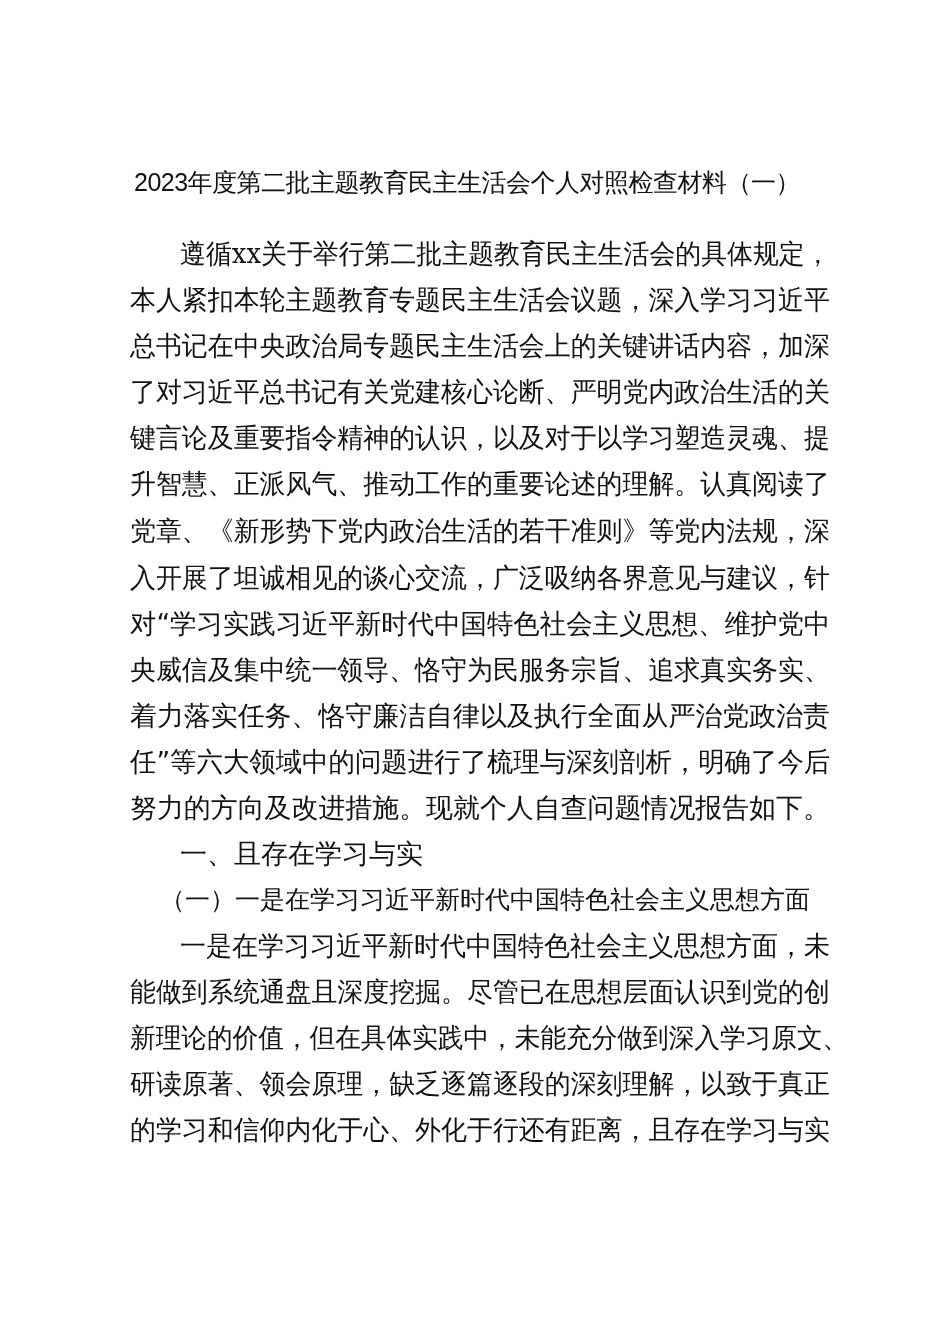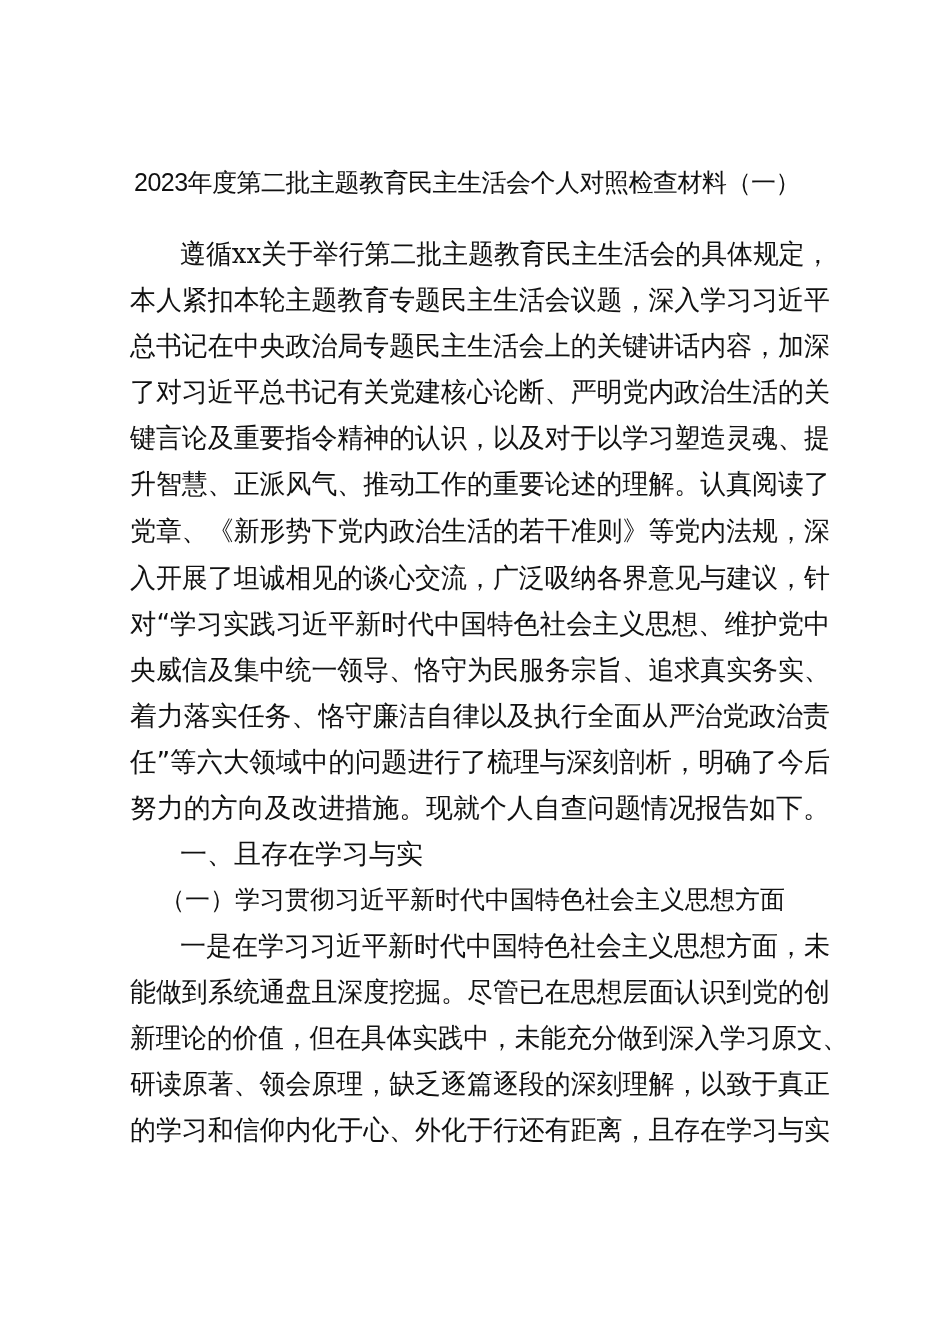--- a/index.html
+++ b/index.html
@@ -27,21 +27,21 @@
   <div class="line just" style="top: 466px; transform-origin: left top; transform: scaleX(0.96); width: 729px;"><span class="serif">升智慧、正派风气、推动工作的重要论述的理解。</span><span class="sans">认真阅读了</span></div>
   <div class="line sans just" style="top: 513px; transform-origin: left top; transform: scaleX(0.96); width: 729px;"><span>党章、《新形势下党内政治生活的若干准则》等党内法规，深</span></div>
   <div class="line sans just" style="top: 560px; transform-origin: left top; transform: scaleX(0.96); width: 729px;"><span>入开展了坦诚相见的谈心交流，广泛吸纳各界意见与建议，针</span></div>
   <div class="line sans just" style="top: 606px; transform-origin: left top; transform: scaleX(0.978); width: 716px;"><span>对“学习实践习近平新时代中国特色社会主义思想、维护党中</span></div>
   <div class="line sans just" style="top: 652px; transform-origin: left top; transform: scaleX(0.96); width: 729px;"><span>央威信及集中统一领导、恪守为民服务宗旨、追求真实务实、</span></div>
   <div class="line sans just" style="top: 698px; transform-origin: left top; transform: scaleX(0.997); width: 702px;"><span>着力落实任务、恪守廉洁自律以及执行全面从严治党政治责</span></div>
   <div class="line sans just" style="top: 744px; transform-origin: left top; transform: scaleX(0.978); width: 716px;"><span>任”等六大领域中的问题进行了梳理与深刻剖析，明确了今后</span></div>
   <div class="line sans" style="top: 790px; transform-origin: left top; transform: scaleX(0.997); width: 702px;"><span>努力的方向及改进措施。现就个人自查问题情况报告如下。</span></div>
 
   <div class="line sans indent" style="top:836px;">一、且存在学习与实</div>
-  <div class="line serif" style="top:882px; left:160px; font-size:25px;">（一）学习贯彻习近平新时代中国特色社会主义思想方面</div>
+  <div class="line serif" style="top:882px; left:160px; font-size:25px;">（一）一是在学习习近平新时代中国特色社会主义思想方面</div>
 
   <div class="line serif indent just" style="top: 928px; transform-origin: left top; transform: scaleX(0.963); width: 675px;"><span>一是在学习习近平新时代中国特色社会主义思想方面，未</span></div>
   <div class="line just" style="top: 974px; transform-origin: left top; transform: scaleX(0.96); width: 729px;"><span class="serif">能做到系统通盘且深度挖掘。</span><span class="sans">尽管已在思想层面认识到党的创</span></div>
   <div class="line sans just" style="top: 1020px; width: 756px; transform-origin: left top; transform: scaleX(0.95);"><span>新理论的价值，但在具体实践中，未能充分做到深入学习原文、</span></div>
   <div class="line sans just" style="top: 1066px; transform-origin: left top; transform: scaleX(0.96); width: 729px;"><span>研读原著、领会原理，缺乏逐篇逐段的深刻理解，以致于真正</span></div>
   <div class="line sans just" style="top: 1112px; transform-origin: left top; transform: scaleX(0.96); width: 729px;"><span>的学习和信仰内化于心、外化于行还有距离，且存在学习与实</span></div>
 
 </div>
 
 </body></html>

